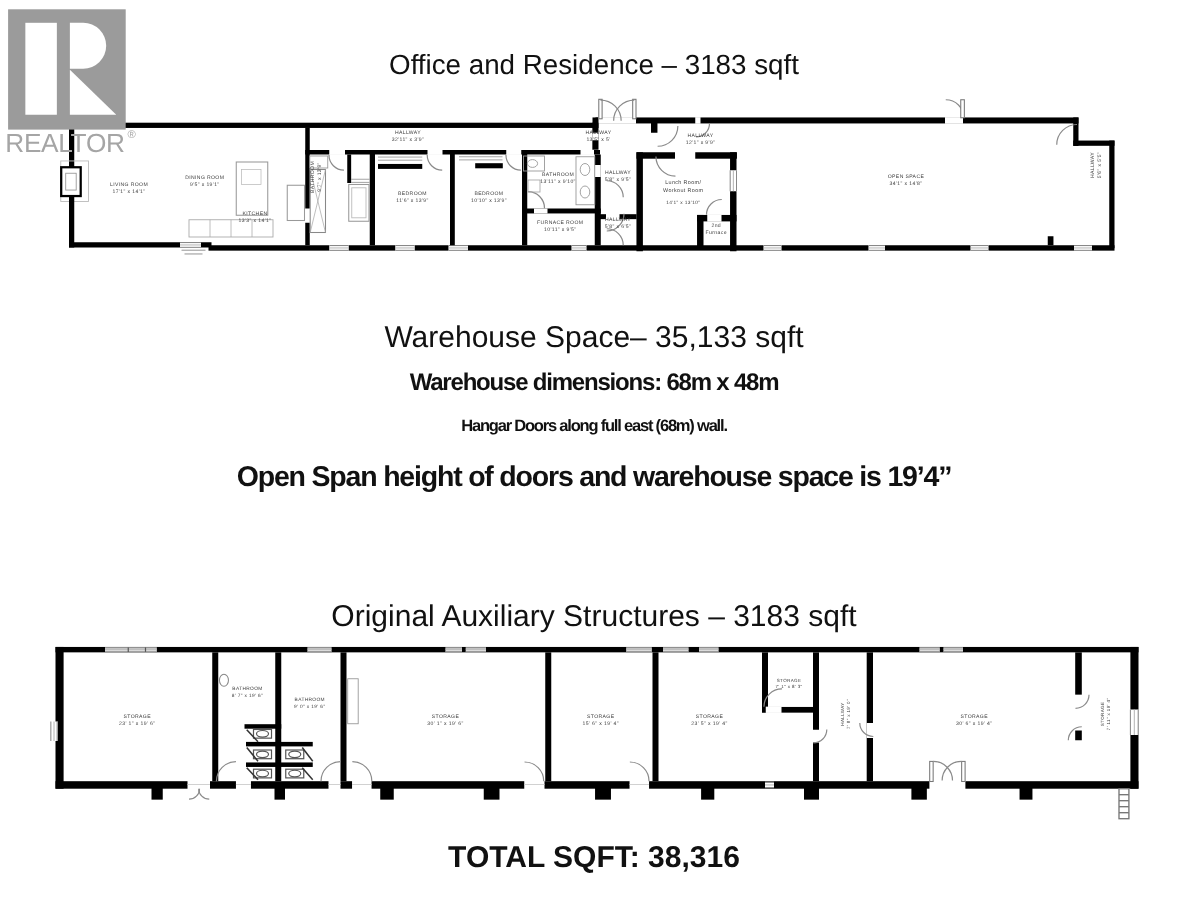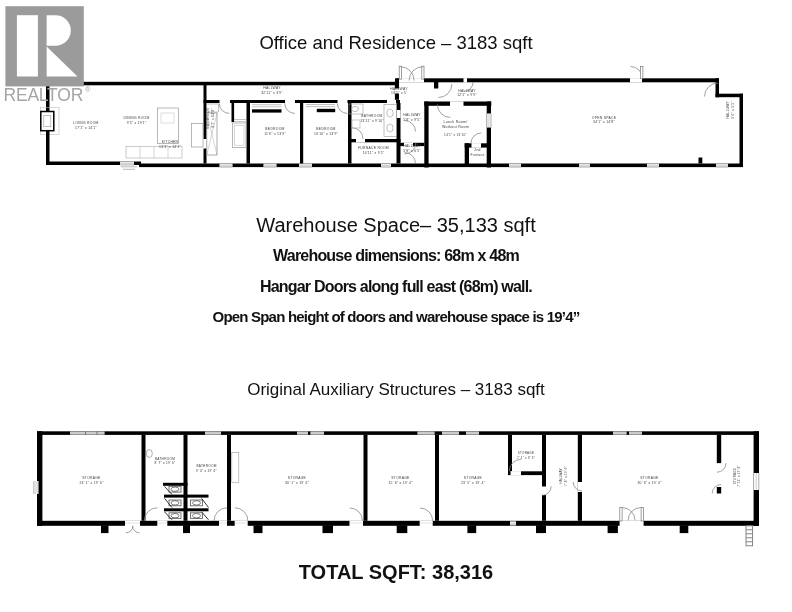--- a/index.html
+++ b/index.html
@@ -3,23 +3,23 @@
 <style>
 html,body{margin:0;padding:0;background:#fff;}
 body{width:792px;height:612px;position:relative;overflow:hidden;
  font-family:"Liberation Sans",sans-serif;}
 .h{position:absolute;left:0;width:792px;text-align:center;color:#111;}
 </style></head>
 <body>
 <div class="h" style="top:32px;font-size:18.5px;">Office and Residence – 3183 sqft</div>
 <div class="h" style="top:214px;font-size:20px;">Warehouse Space– 35,133 sqft</div>
 <div class="h" style="top:247px;font-size:16px;font-weight:bold;letter-spacing:-0.8px;">Warehouse dimensions: 68m x 48m</div>
-<div class="h" style="top:278px;font-size:16px;font-weight:bold;letter-spacing:-0.8px;">Hangar Doors along full east (68m) wall.</div>
-<div class="h" style="top:308px;font-size:15px;font-weight:bold;letter-spacing:-0.8px;">Open Span height of doors and warehouse space is 19’4”</div>
-<div class="h" style="top:380px;font-size:17px;">Original Auxiliary Structures – 3183 sqft</div>
+<div class="h" style="top:278px;font-size:11px;font-weight:bold;letter-spacing:-0.8px;">Hangar Doors along full east (68m) wall.</div>
+<div class="h" style="top:308px;font-size:19px;font-weight:bold;letter-spacing:-0.8px;">Open Span height of doors and warehouse space is 19’4”</div>
+<div class="h" style="top:400px;font-size:20px;">Original Auxiliary Structures – 3183 sqft</div>
 <div class="h" style="top:561px;font-size:20px;font-weight:bold;">TOTAL SQFT: 38,316</div>
 <svg width="792" height="612" viewBox="0 0 792 612" style="position:absolute;left:0;top:0;">
 <rect x="46.0" y="81.8" width="352.0" height="3.5" fill="#000"></rect>
 <rect x="395.0" y="78.3" width="4.0" height="7.0" fill="#000"></rect>
 <rect x="397.0" y="78.3" width="322.0" height="4.0" fill="#000"></rect>
 <rect x="715.5" y="78.3" width="3.5" height="19.0" fill="#000"></rect>
 <rect x="715.5" y="93.7" width="27.5" height="3.5" fill="#000"></rect>
 <rect x="739.5" y="93.7" width="3.5" height="71.8" fill="#000"></rect>
 <rect x="46.0" y="81.8" width="3.5" height="30.0" fill="#000"></rect>
 <rect x="40.5" y="107.3" width="18.5" height="27.0" fill="none" stroke="#bbb" stroke-width="0.6"></rect>

